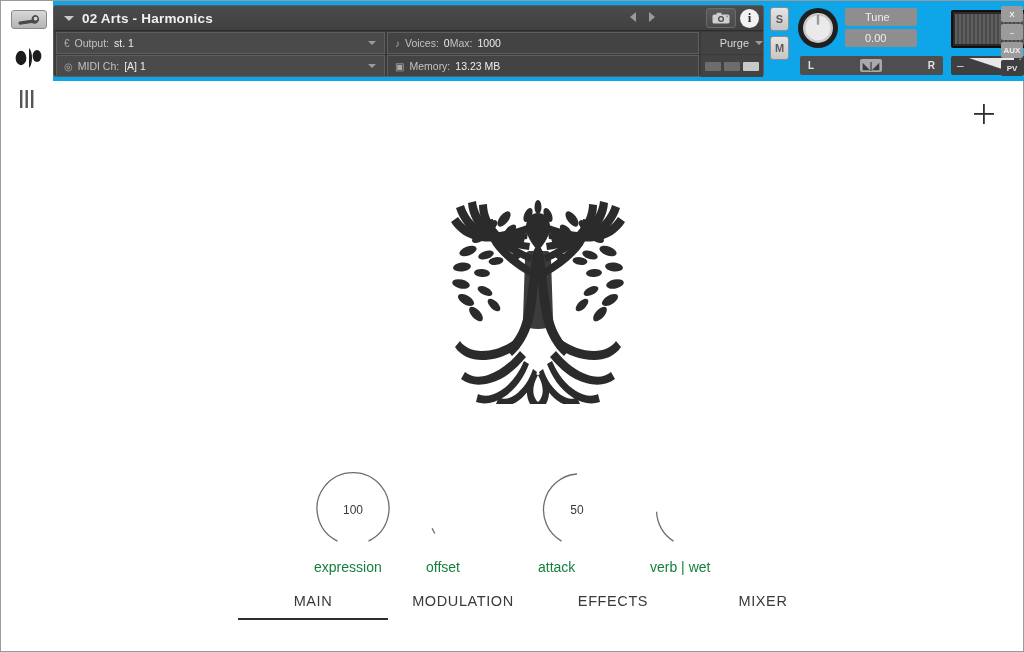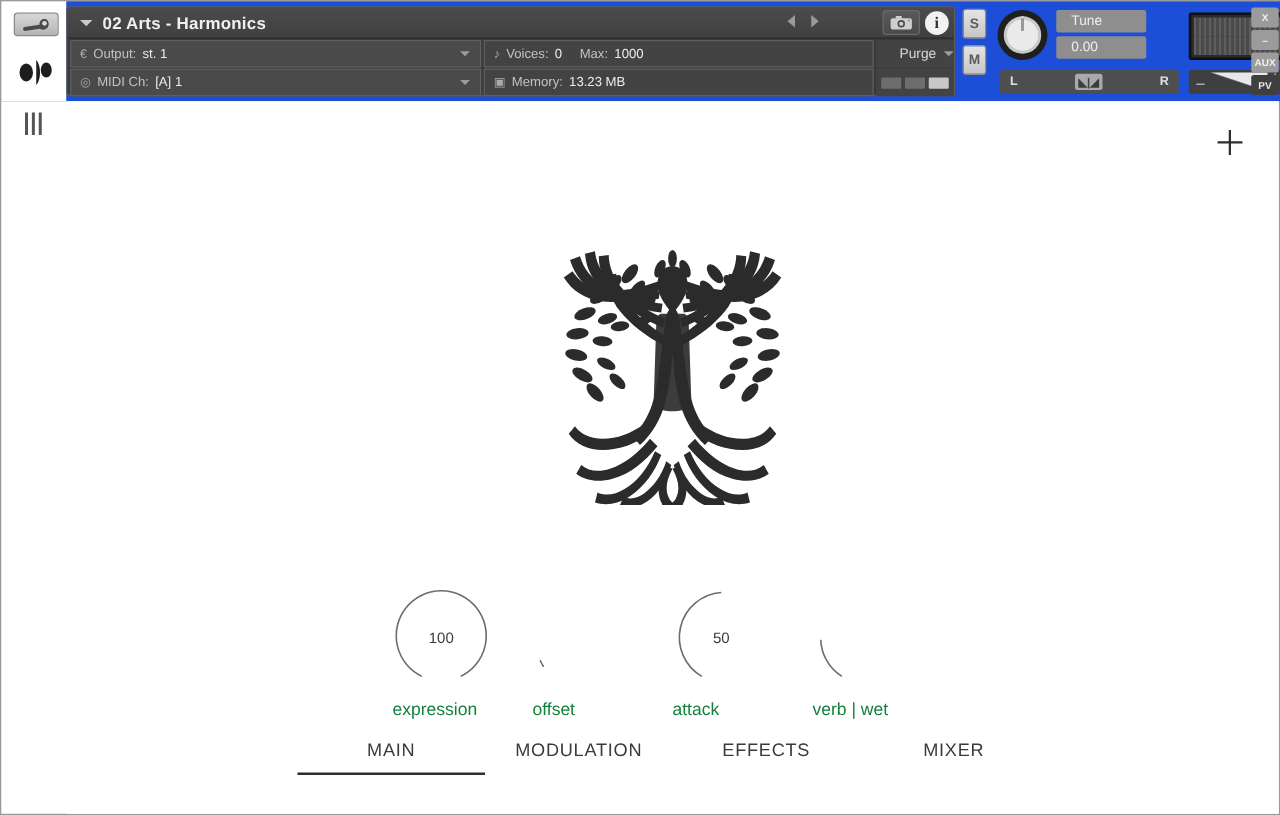--- a/index.html
+++ b/index.html
@@ -13,21 +13,21 @@
     position: relative;
     width: 1024px; height: 652px;
     background: #ffffff;
     border: 1px solid #9a9a9a;
   }
 
   
   .rack {
     position: absolute; left: 0; top: 0;
     width: 1024px; height: 80px;
-    background: #1d4ed8;
+    background: #0ea5e9;
     display: flex;
     align-items: flex-start;
   }
 
   
   .side-strip {
     width: 52px; height: 80px;
     background: #ffffff;
     position: relative;
     flex: 0 0 52px;
@@ -149,21 +149,21 @@
     background: linear-gradient(#e4e4e4,#c6c6c6);
     border:1px solid #8d8d8d; border-radius:3px;
     display:flex;align-items:center;justify-content:center;
     font-size:11px;color:#5c5c5c;font-weight:bold;
   }
   .knob-tune { margin-left:7px; margin-top:2px; }
   .tune-fields { margin-left: 5px; margin-top: 4px; display:flex;flex-direction:column;gap:3px;}
   .tune-field {
     width:72px;height:18px;background:#8e8e8e;border-radius:2px;
     color:#efefef;font-size:11px;display:flex;align-items:center;
-    padding-left:12px;
+    padding-left:20px;
   }
   .pan-strip {
     position:absolute; left:36px; top:52px;
     width:143px;height:19px;background:#4e4e4e;border-radius:2px;
     display:flex;align-items:center;justify-content:space-between;
     padding:0 8px; color:#e0e0e0;font-size:10px;font-weight:bold;
   }
   .pan-knob {
     width:22px;height:13px;background:#a9a9a9;border-radius:2px;
     display:flex;align-items:center;justify-content:center;font-size:9px;color:#3d3d3d;
@@ -312,21 +312,21 @@
         <div class="cell cell-out">
           <span class="ic">€</span>
           <span class="lbl">Output:</span>
           <span class="val">st. 1</span>
           <span class="caret"></span>
         </div>
         <div class="cell cell-mid">
           <span class="ic">♪</span>
           <span class="lbl">Voices:</span>
           <span class="val">0</span>
-          <span class="lbl" style="margin-left:14px">Max:</span>
+          <span class="lbl" style="">Max:</span>
           <span class="val">1000</span>
         </div>
         <div class="cell cell-right">
           <span class="purge">
             <span>Purge</span>
             <span class="caret" style="position:static;transform:none"></span>
           </span>
         </div>
       </div>
 

